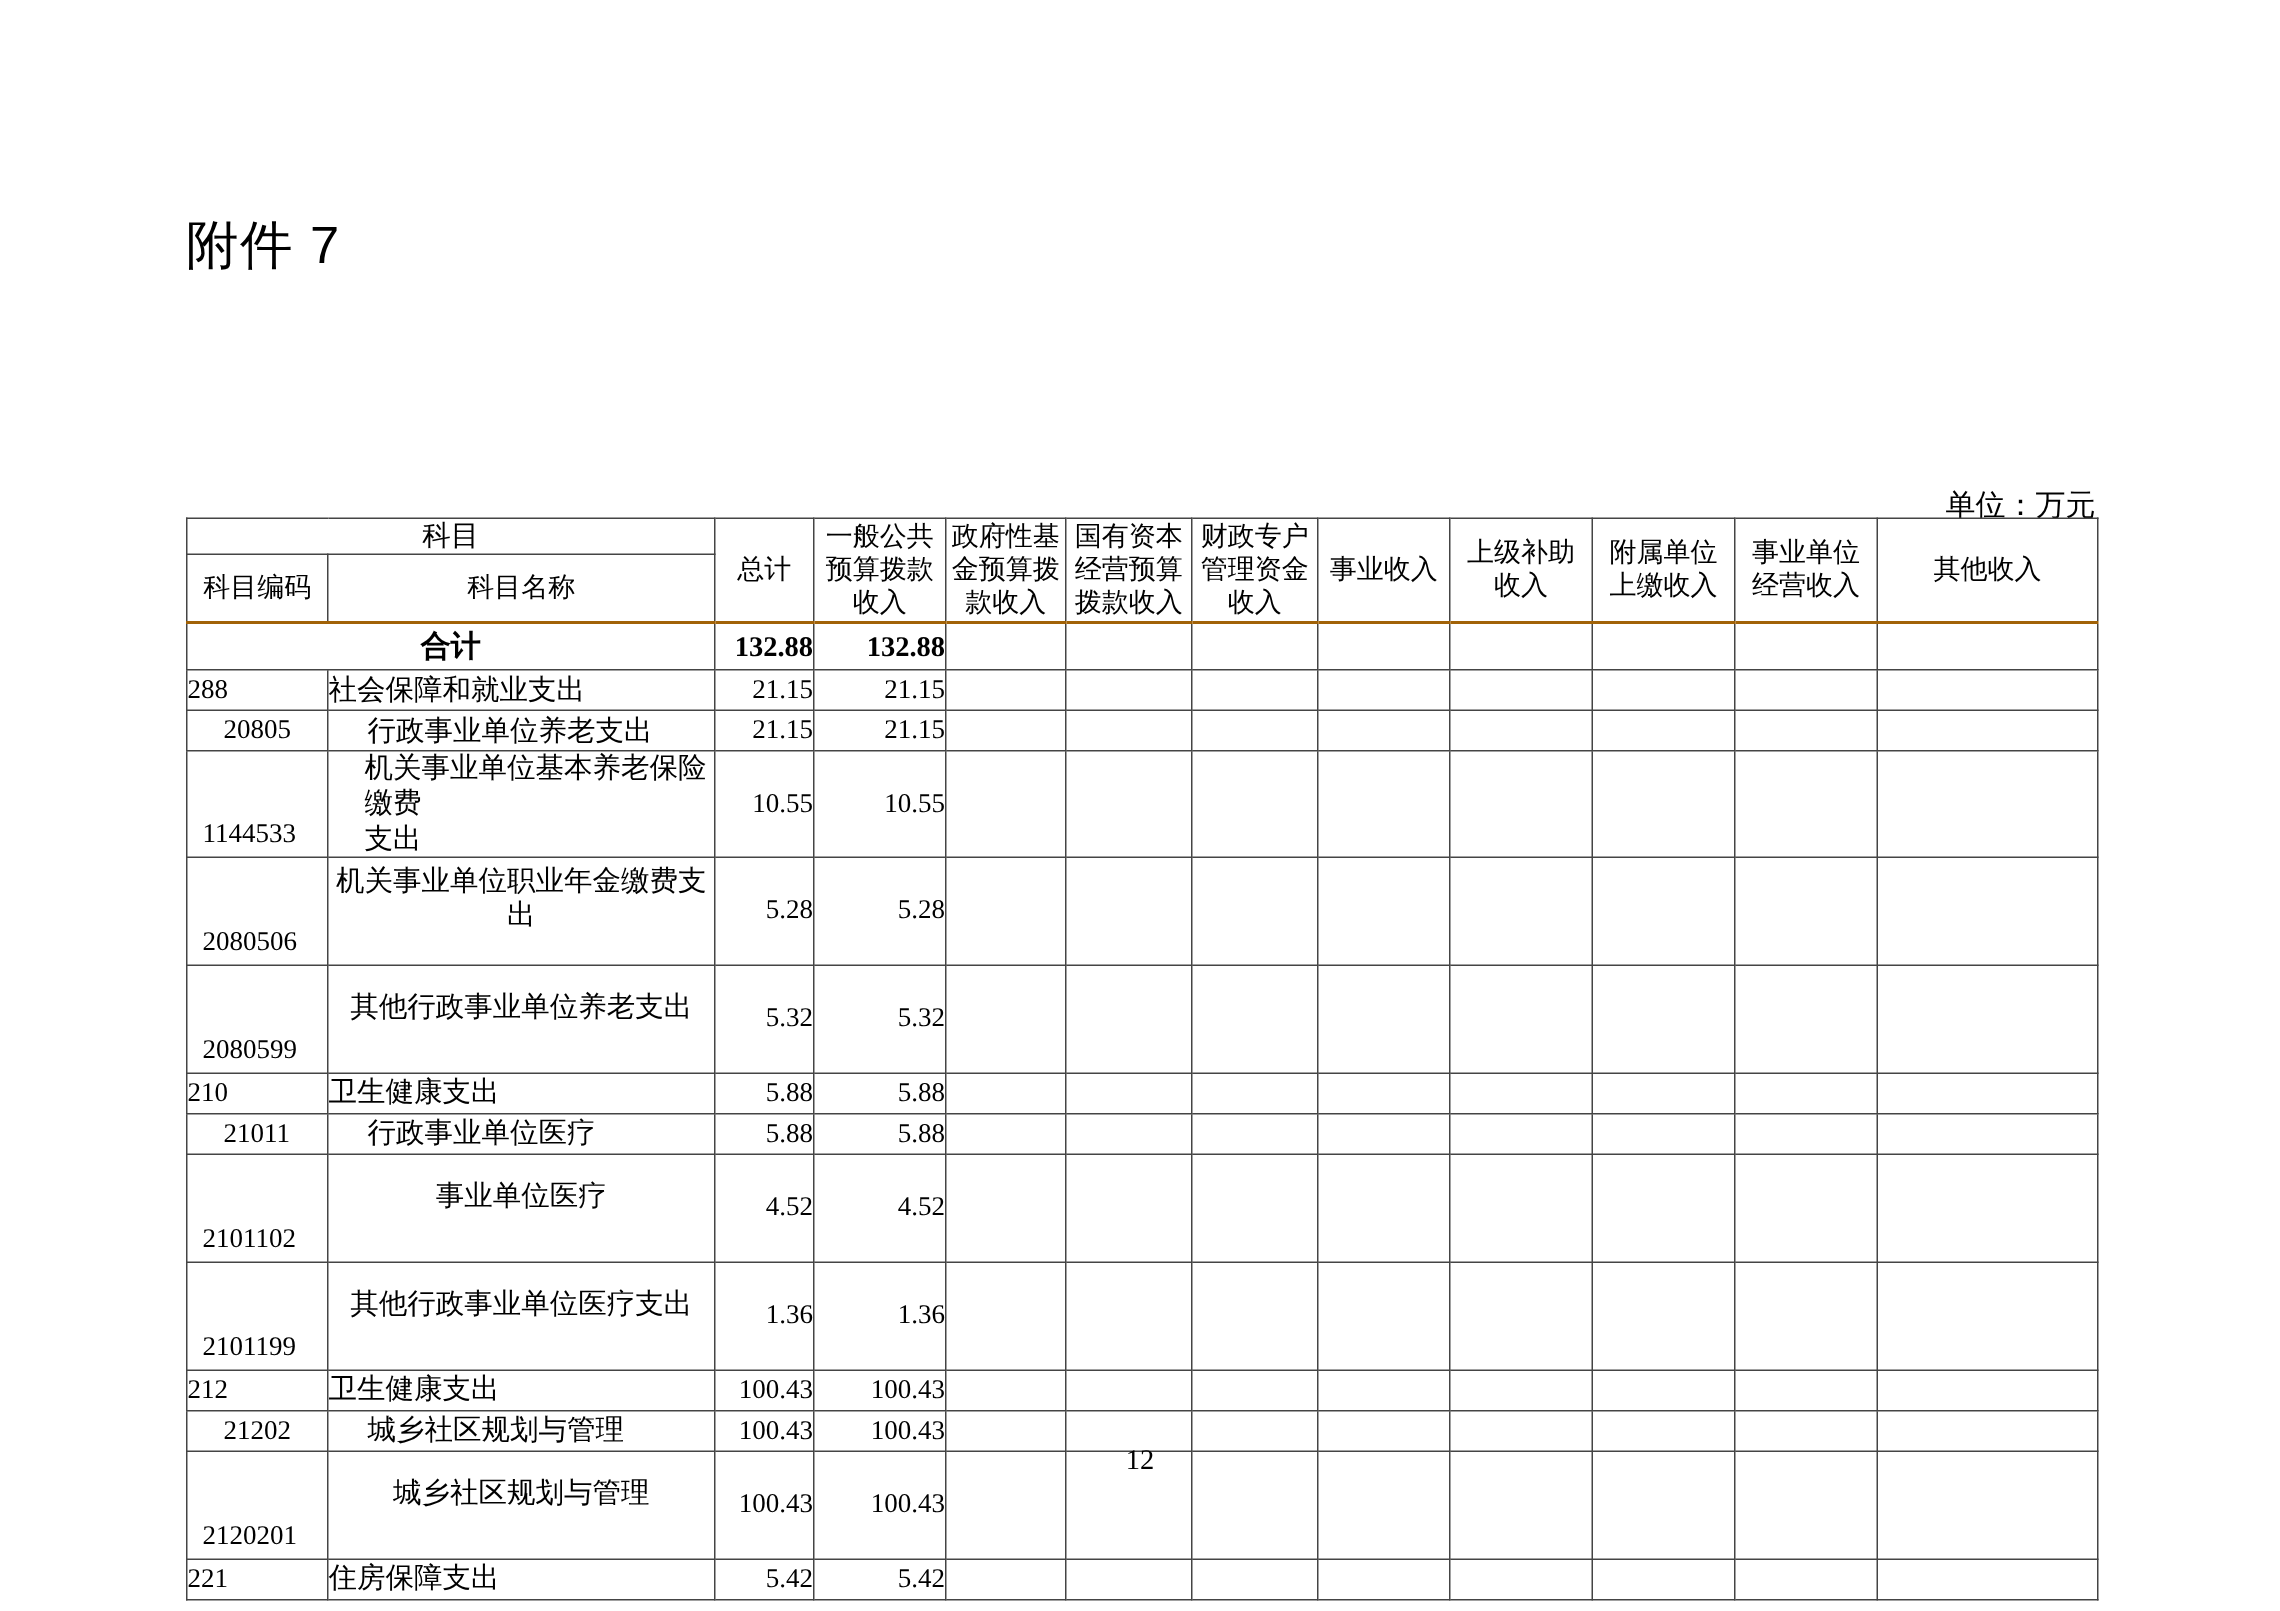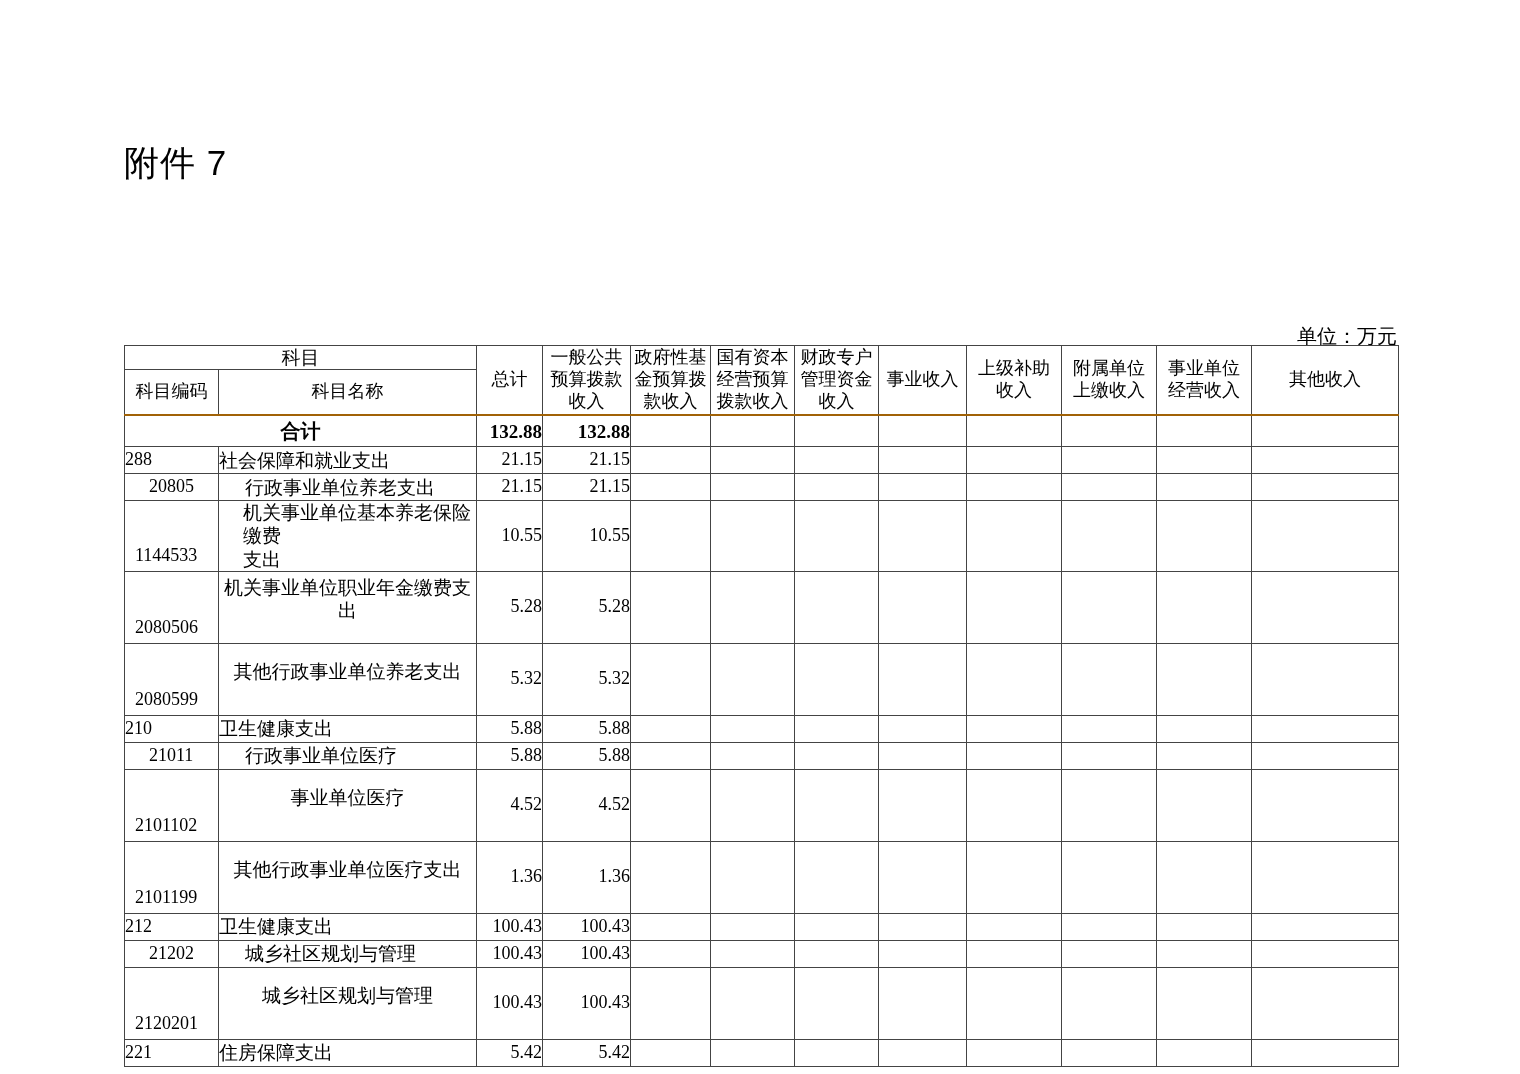--- a/index.html
+++ b/index.html
@@ -420,14 +420,15 @@
             <td class="r-blank"></td>
             <td class="r-blank"></td>
             <td class="r-blank"></td>
             <td class="r-blank"></td>
             <td class="r-blank"></td>
           </tr>
         </tbody>
     </table>
   </div>
 
+  <div class="page-num">12</div>
 
 </div>
 
 </body></html>

